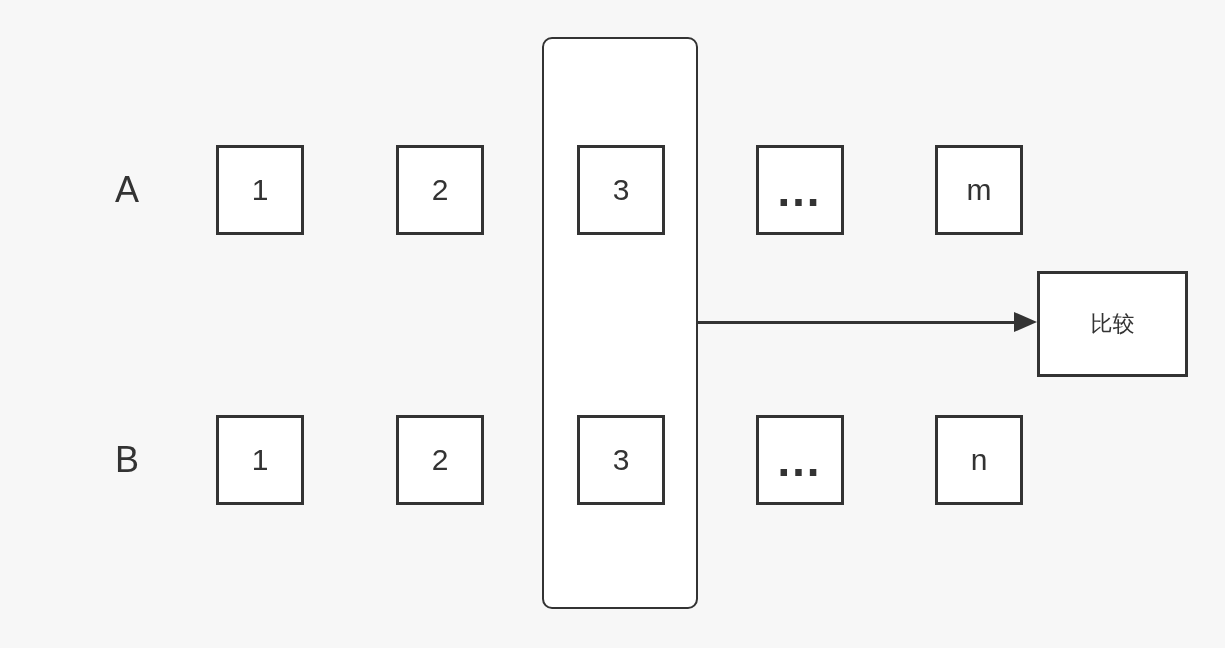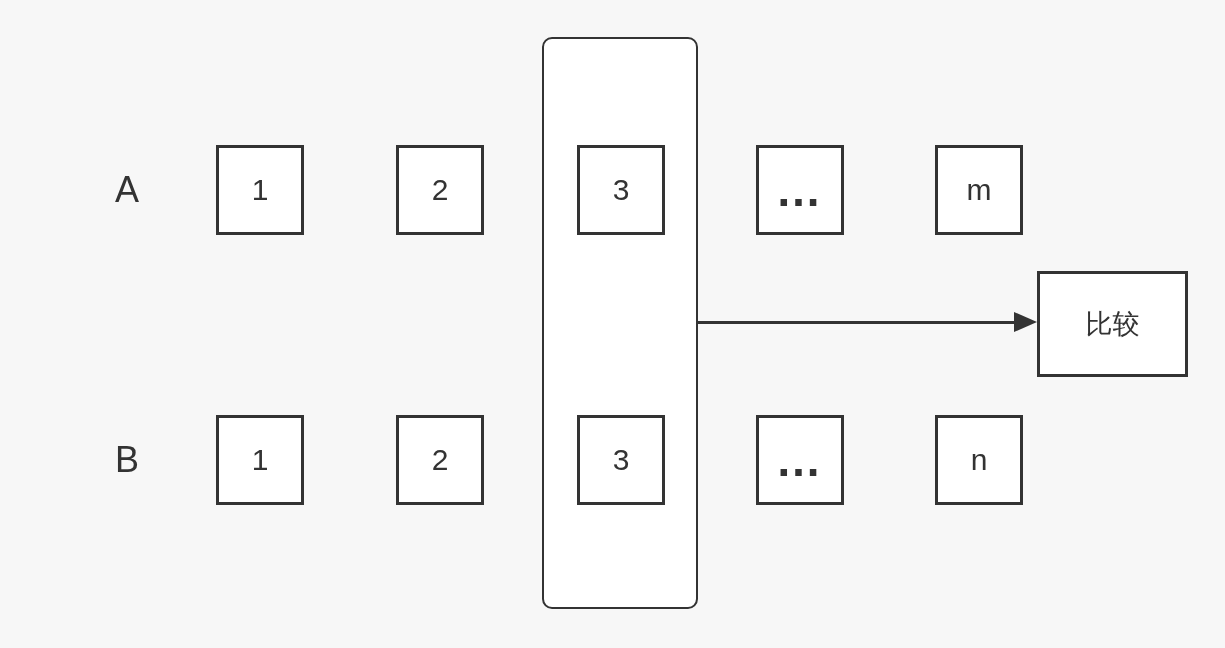--- a/index.html
+++ b/index.html
@@ -99,21 +99,21 @@
     left: 1037px;
     top: 271px;
     width: 151px;
     height: 106px;
     background: #ffffff;
     border: 3px solid #333333;
     box-sizing: border-box;
     display: flex;
     align-items: center;
     justify-content: center;
-    font-size: 27px;
+    font-size: 22px;
     color: #333333;
     z-index: 2;
   }
 </style>
 </head>
 <body>
 
 <div class="canvas">
 
   <div class="group-outline"></div>

